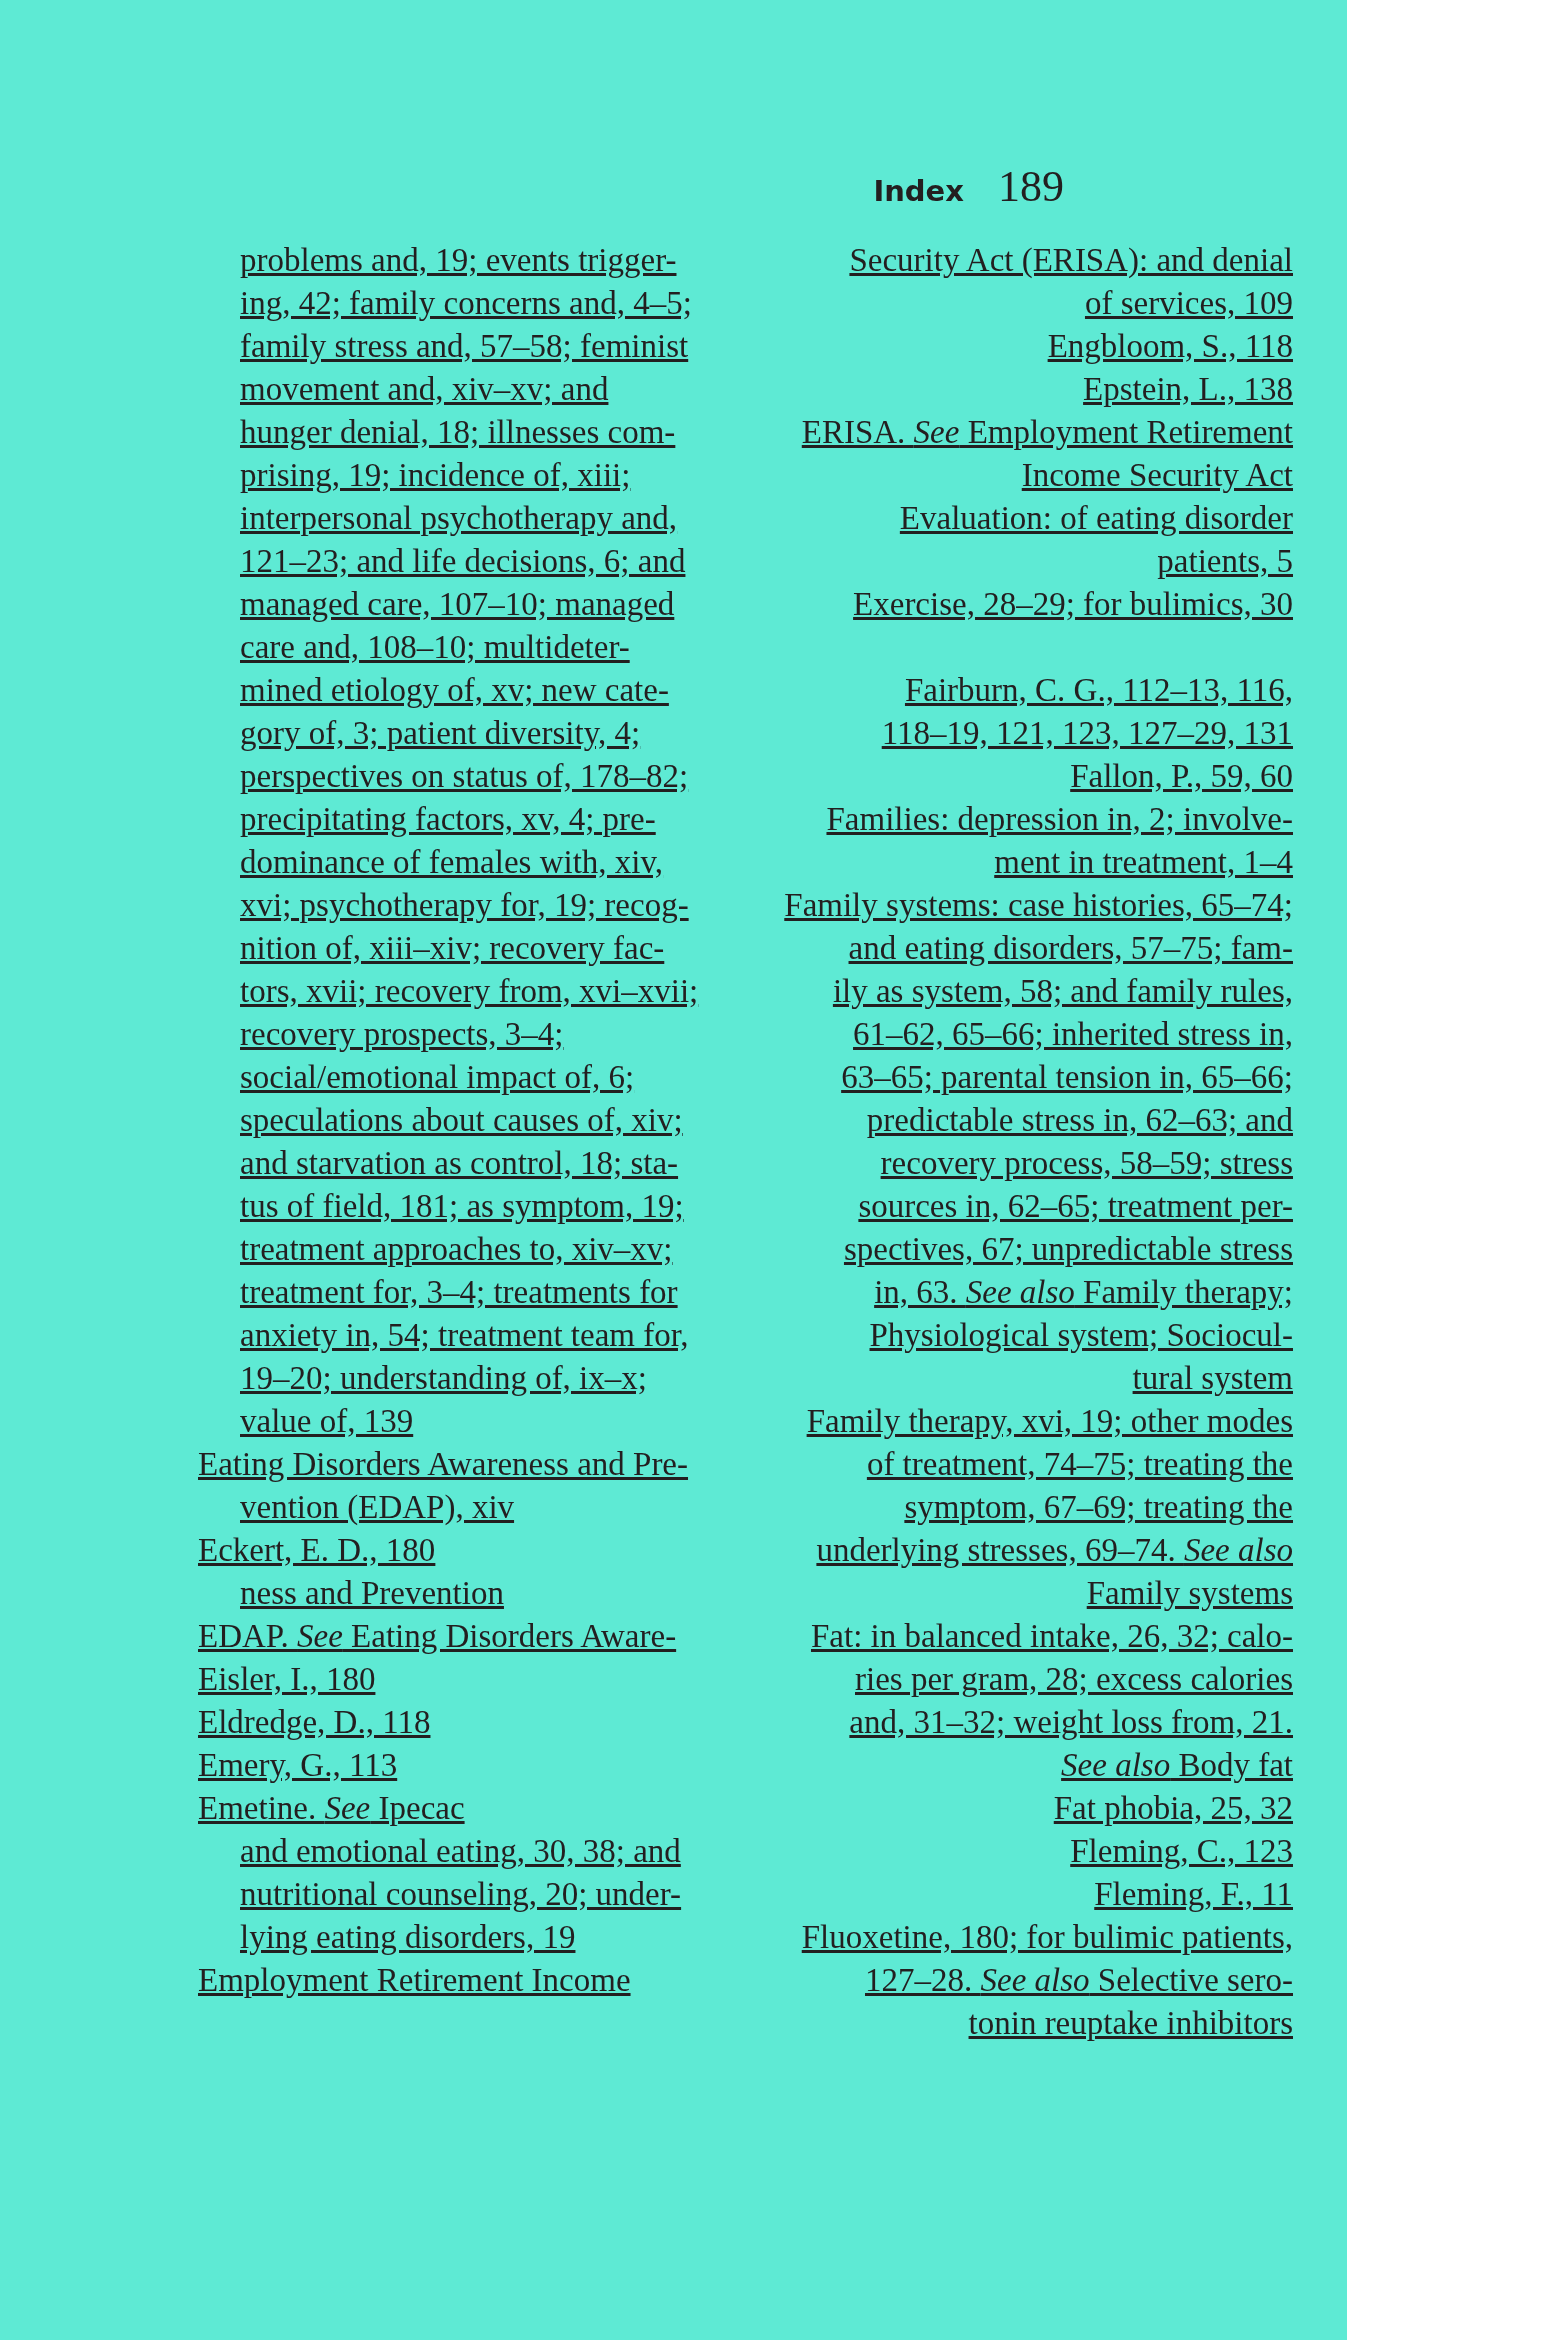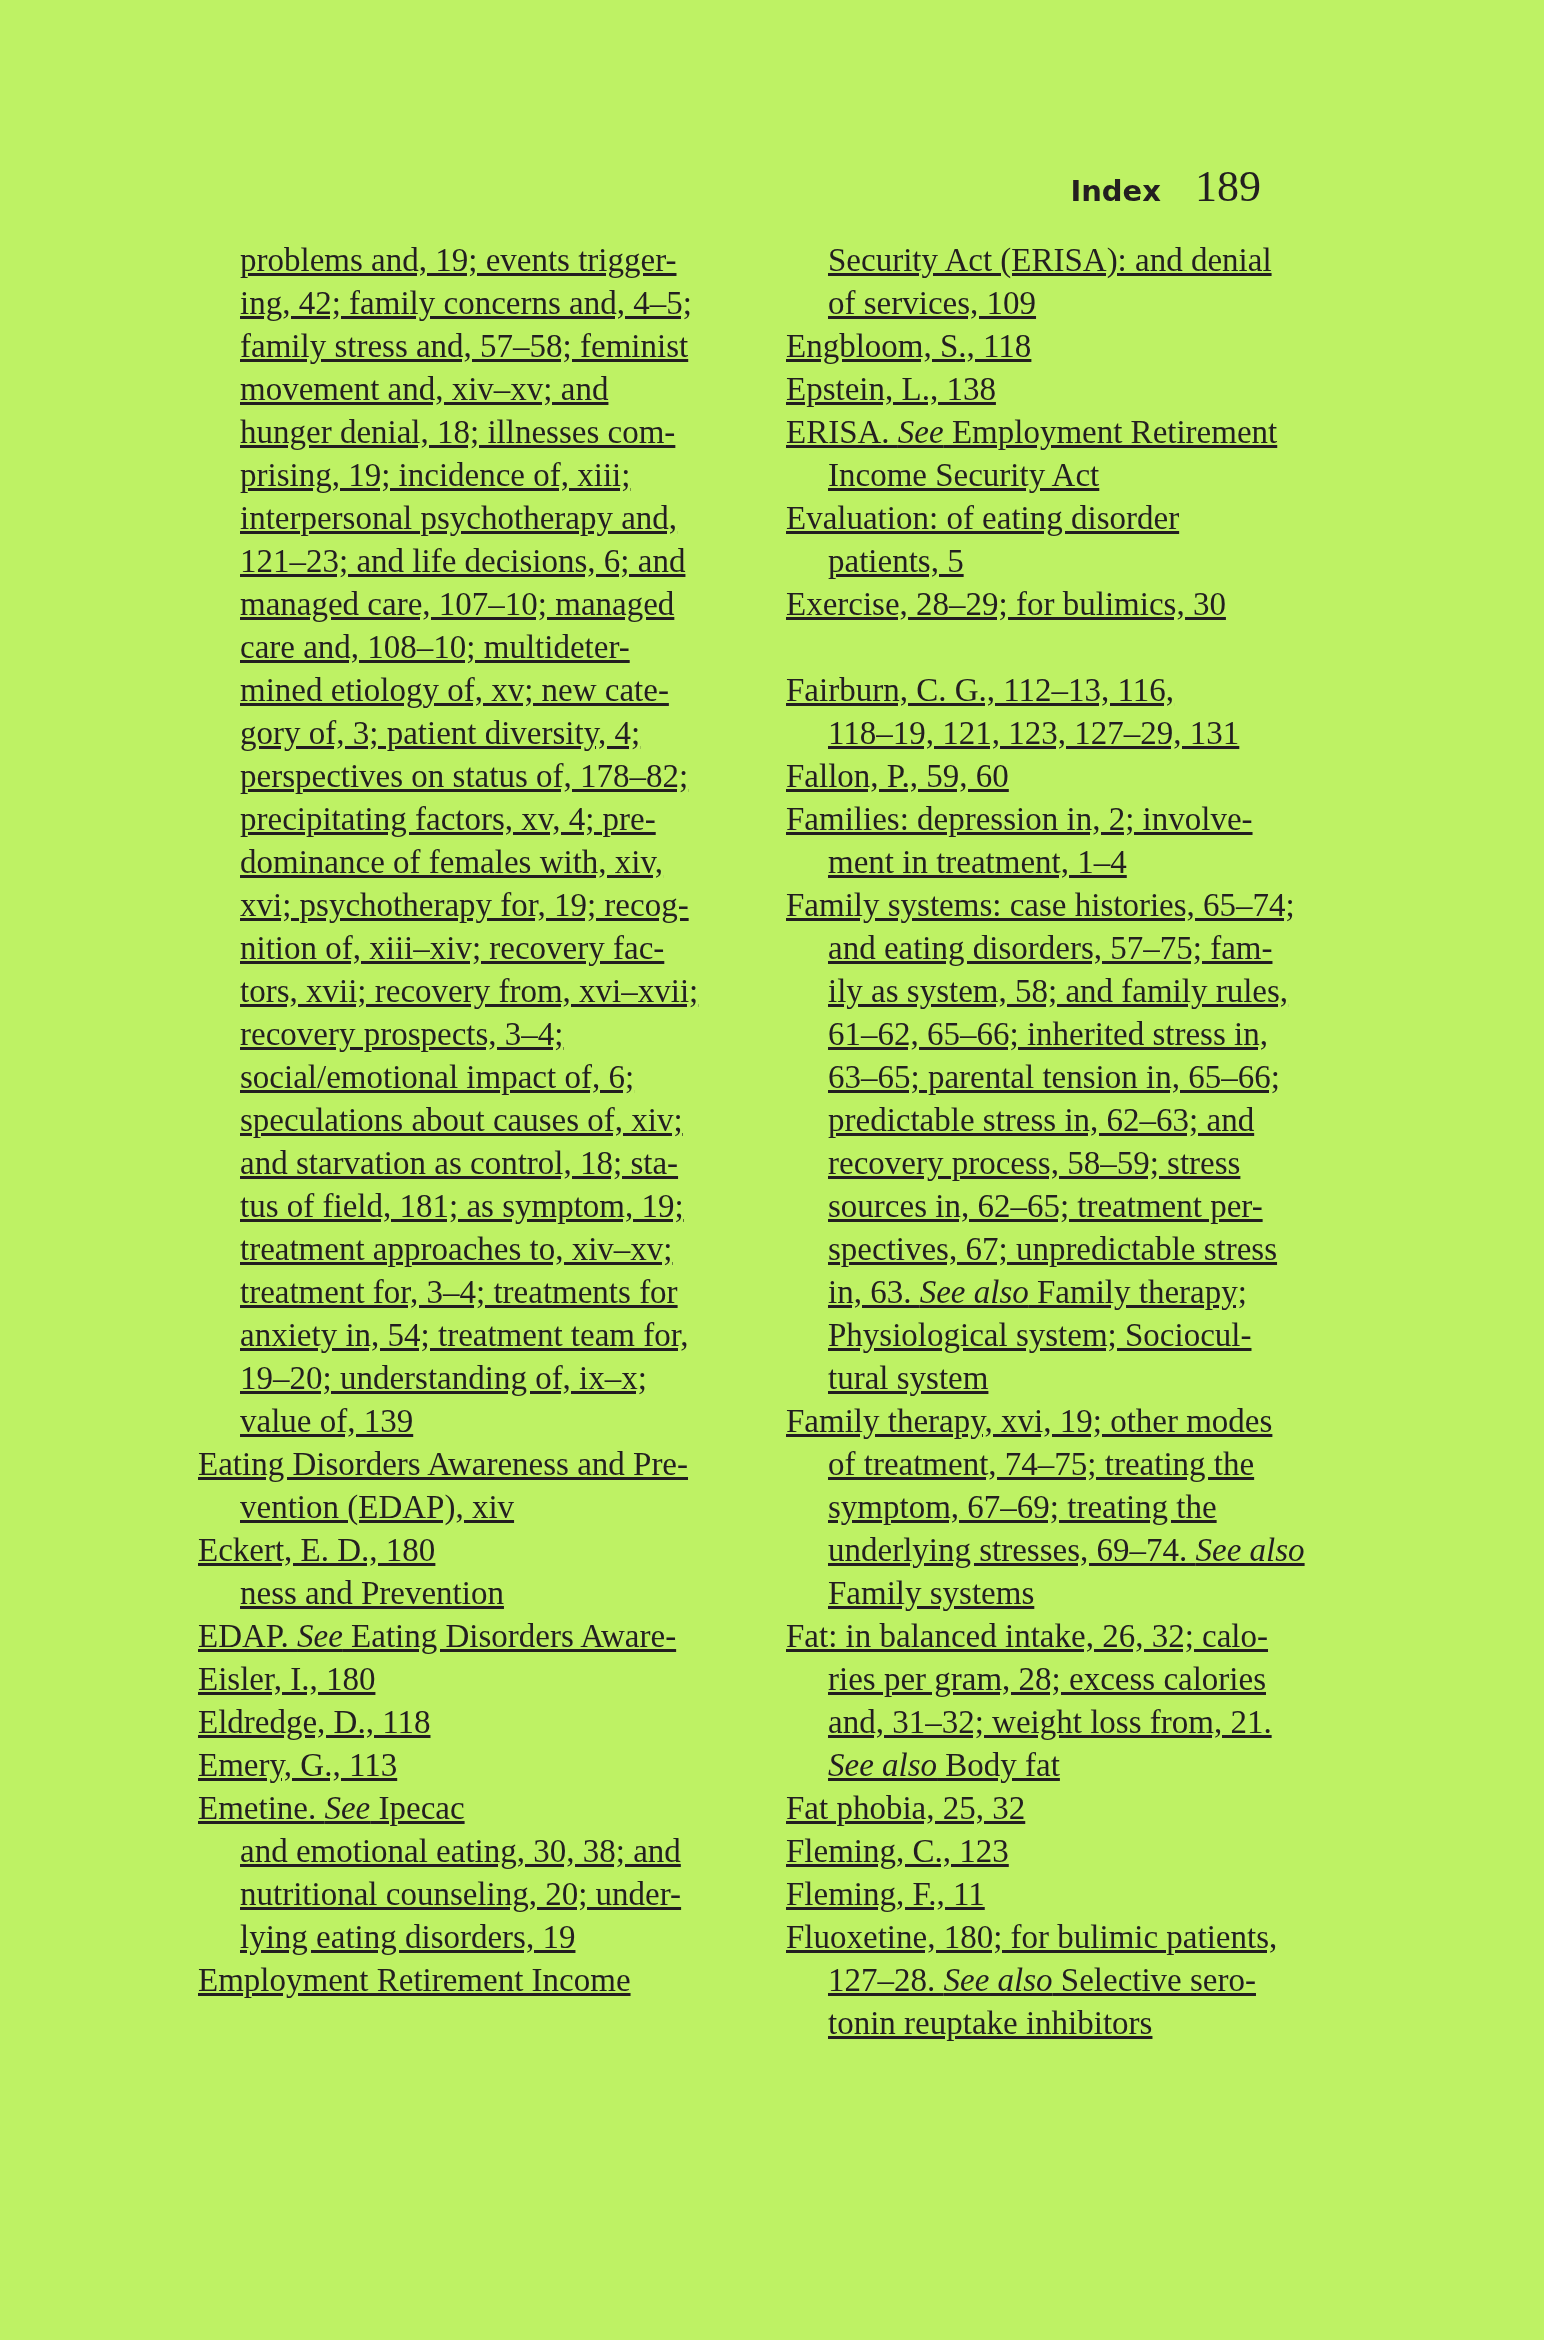--- a/index.html
+++ b/index.html
@@ -10,22 +10,22 @@
     body {
       width: 1561px;
       height: 2341px;
       position: relative;
       overflow: hidden;
       color: #231f20;
     }
     .page {
       position: absolute;
       left: 0; top: 0;
-      width: 1544px; height: 2341px;
-      background: #bef264;
+      width: 1347px; height: 2341px;
+      background: #5eead4;
     }
     .running-head {
       position: absolute;
       top: 161px;
       right: 283px;
       display: flex;
       align-items: baseline;
       gap: 34px;
     }
     .running-head .label {
@@ -43,21 +43,21 @@
     .column {
       position: absolute;
       top: 239px;
       font-family: "Liberation Serif", serif;
       font-size: 33px;
       line-height: 43px;
       color: #231f20;
       text-decoration: underline;
     }
     .col-left { left: 198px; width: 535px; }
-    .col-right { left: 786px; width: 535px; }
+    .col-right { left: 758px; width: 535px; text-align: right; }
     .entry {
       margin: 0;
       padding: 0;
     }
     .line {
       display: block;
       white-space: nowrap;
       height: 43px;
     }
     .line.indent { padding-left: 42px; }

